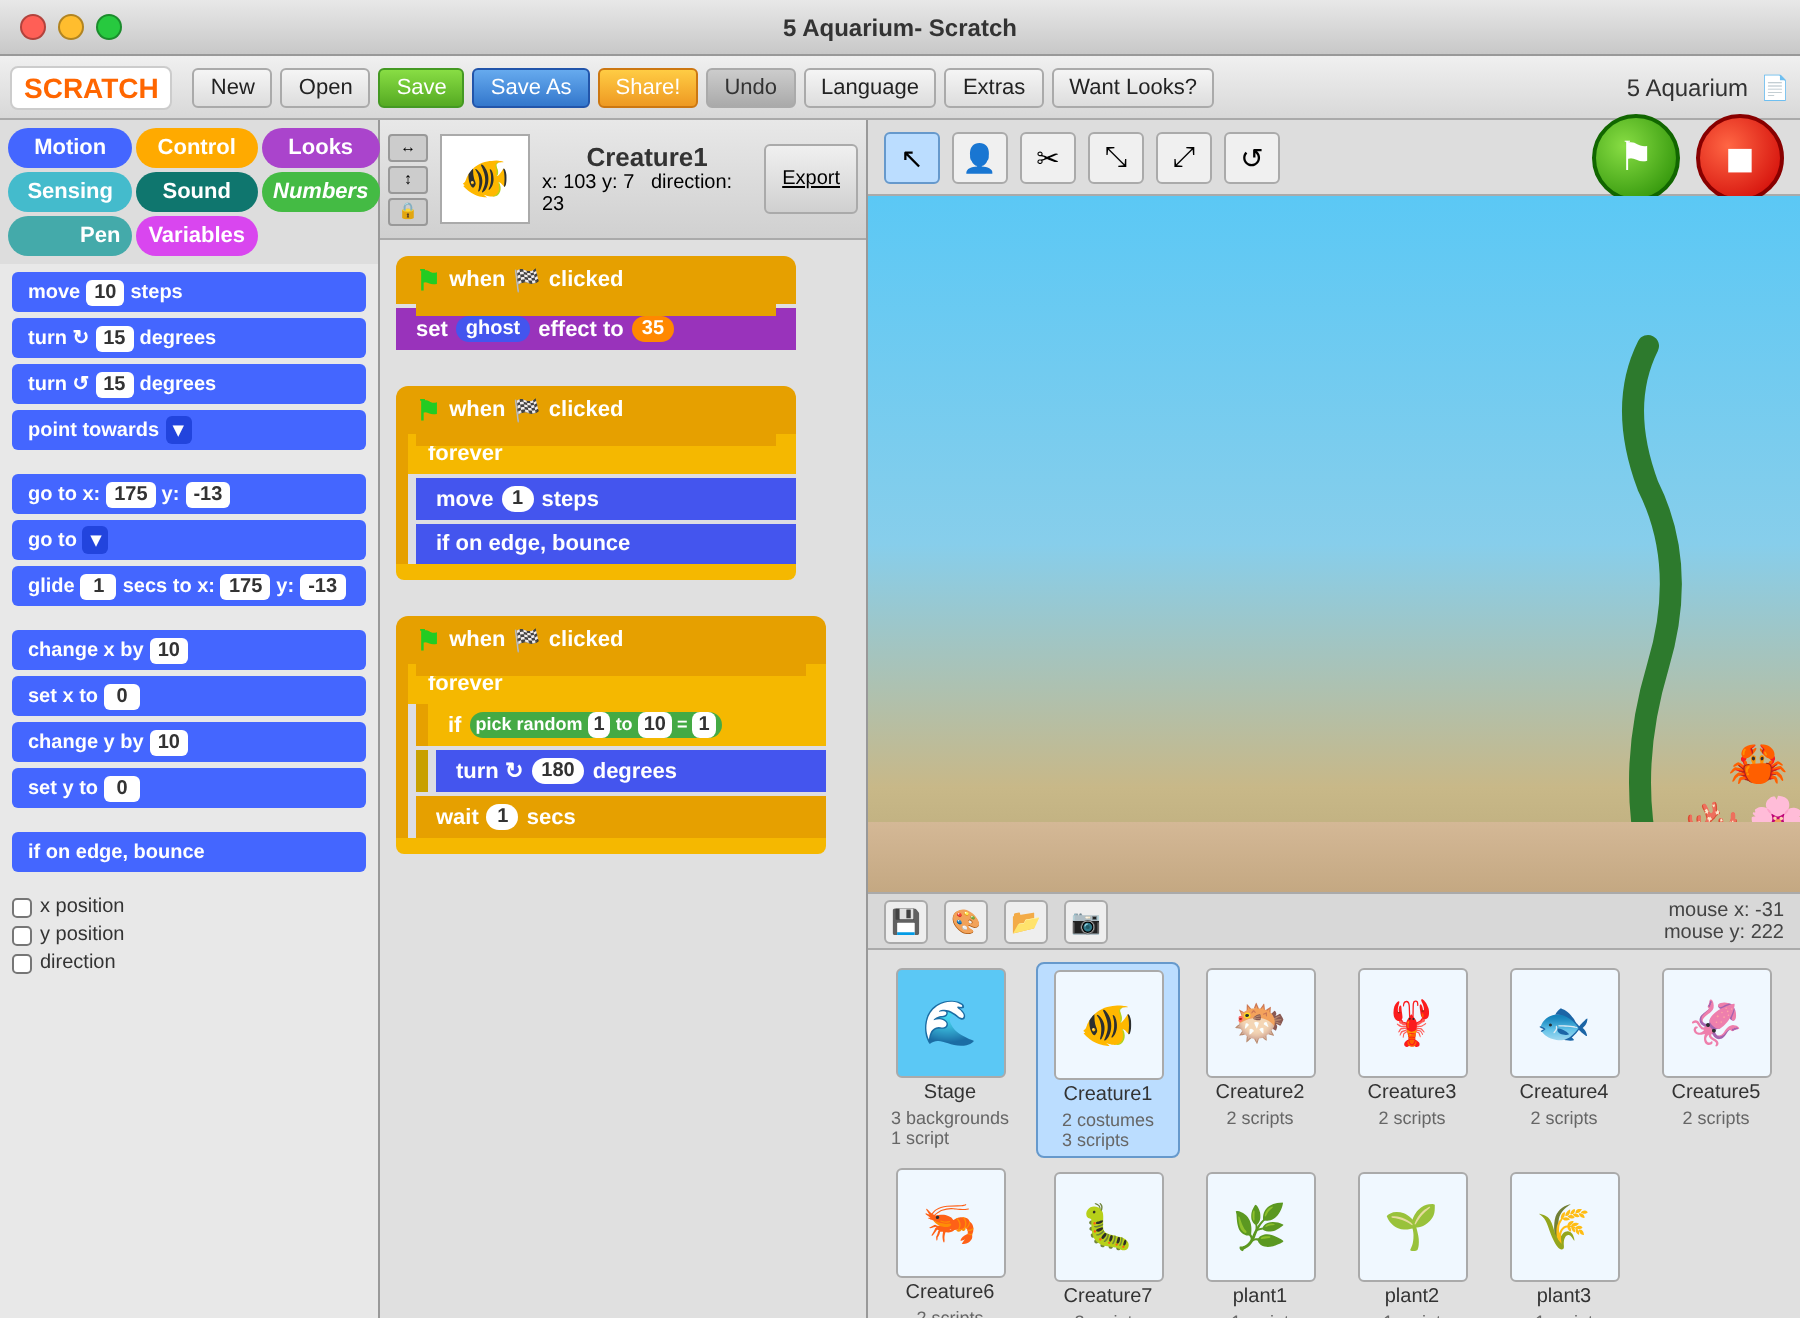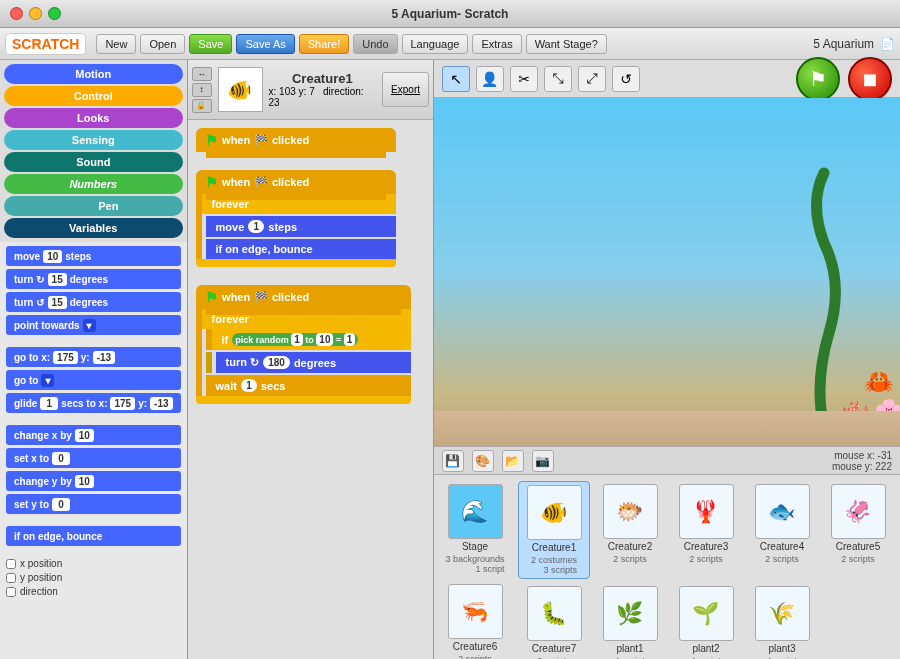--- a/index.html
+++ b/index.html
@@ -99,21 +99,21 @@
     #left-panel {
       width: 190px;
       background: #e8e8e8;
       border-right: 1px solid #999;
       display: flex;
       flex-direction: column;
     }
 
     #category-tabs {
       display: grid;
-      grid-template-columns: 1fr;
+      grid-template-columns: 1fr 1fr 1fr;
       gap: 2px;
       padding: 4px;
       background: #ddd;
     }
     .cat-btn {
       padding: 4px 6px;
       border-radius: 12px;
       border: none;
       cursor: pointer;
       font-size: 11px;
@@ -121,21 +121,21 @@
       text-align: center;
       color: white;
     }
     .cat-motion { background: #4466ff; }
     .cat-control { background: #ffaa00; }
     .cat-looks { background: #aa44cc; }
     .cat-sensing { background: #44bbcc; }
     .cat-sound { background: #0f766e; }
     .cat-numbers { background: #44bb44; font-style: italic; }
     .cat-pen { background: #44aaaa; padding-left: 36px; }
-    .cat-variables { background: #0c4a6e; }
+    .cat-variables { background: #d946ef; }
 
     #blocks-area {
       flex: 1;
       overflow-y: auto;
       padding: 4px 6px;
       display: flex;
       flex-direction: column;
       gap: 3px;
     }
 
@@ -514,21 +514,21 @@
     }
     .sprite-name {
       font-size: 10px;
       font-weight: normal;
       text-align: center;
       color: #333;
     }
     .sprite-scripts {
       font-size: 9px;
       color: #666;
-      text-align: right;
+      text-align: left;
     }
 
     
     #sprites-grid {
       display: grid;
       grid-template-columns: repeat(5, 72px);
       grid-template-rows: auto auto;
       gap: 4px;
     }
 
@@ -554,21 +554,21 @@
 <div id="menubar">
   <div id="scratch-logo">SCRATCH</div>
   <button class="menu-btn">New</button>
   <button class="menu-btn">Open</button>
   <button class="menu-btn green">Save</button>
   <button class="menu-btn blue">Save As</button>
   <button class="menu-btn orange">Share!</button>
   <button class="menu-btn gray">Undo</button>
   <button class="menu-btn">Language</button>
   <button class="menu-btn">Extras</button>
-  <button class="menu-btn">Want Stage?</button>
+  <button class="menu-btn">Want Looks?</button>
   <div id="project-name-area">
     <span>5 Aquarium</span>
     <span>📄</span>
   </div>
 </div>
 
 <div id="main">
 
   <div id="left-panel">
     <div id="category-tabs">
@@ -657,20 +657,23 @@
 
 
     <div id="scripts-canvas">
 
       <div class="script-group" style="width:200px;">
         <div class="sb-hat sb-hat-control">
           <span style="color:#22cc22; font-size:14px;">⚑</span>
           <span>when</span>
           <span style="color:#22cc22;">🏁</span>
           <span>clicked</span>
+        </div>
+        <div class="sb-block sb-block-looks">
+          set <span class="sb-val sb-val-blue">ghost</span> effect to <span class="sb-val sb-val-orange">35</span>
         </div>
       </div>
 
       <div class="script-group" style="width:200px; margin-top:8px;">
         <div class="sb-hat sb-hat-control">
           <span style="color:#22cc22; font-size:14px;">⚑</span>
           <span>when</span>
           <span style="color:#22cc22;">🏁</span>
           <span>clicked</span>
         </div>

